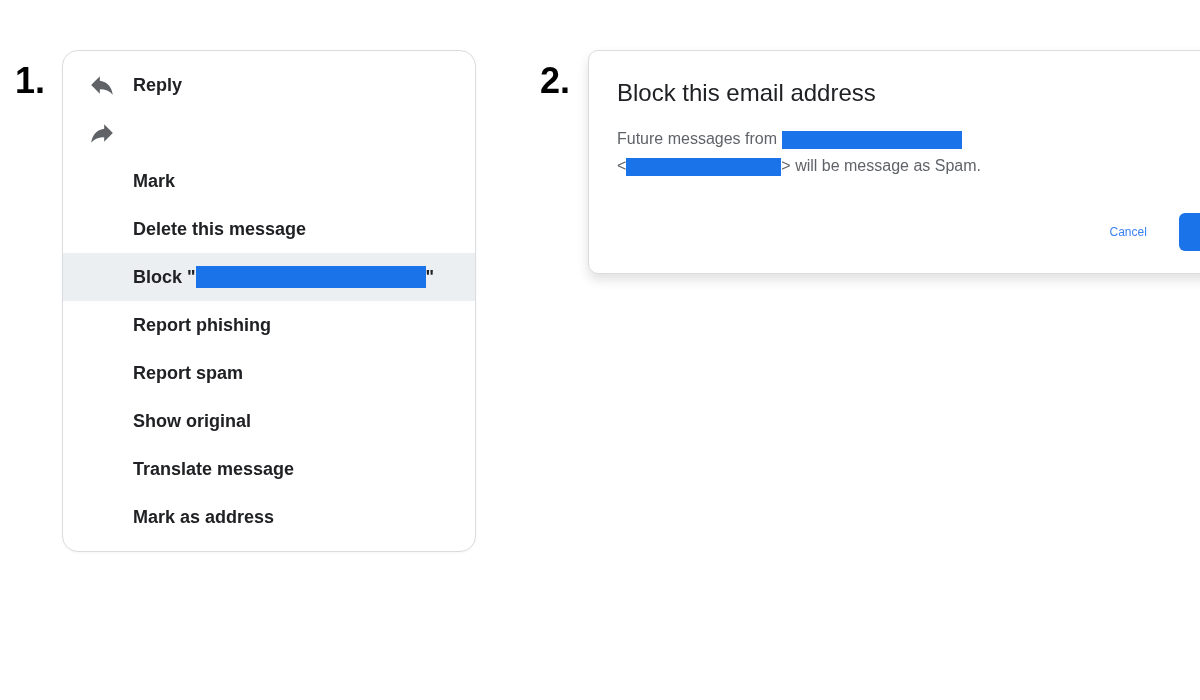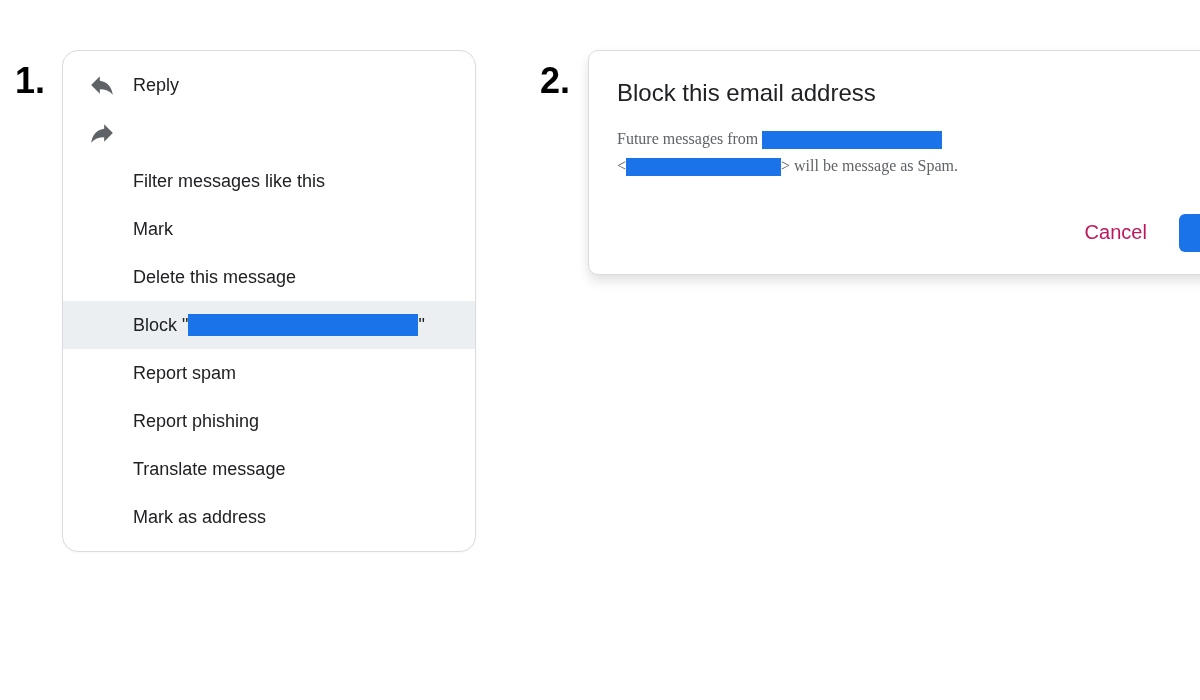--- a/index.html
+++ b/index.html
@@ -34,20 +34,21 @@
       overflow: hidden;
     }
     .menu-item {
       display: flex;
       align-items: center;
       height: 48px;
       padding: 0 20px 0 26px;
       font-size: 18px;
       color: #202124;
       cursor: pointer;
+      font-weight: bold;
     }
     .menu-item.selected { background: #eceff1; }
     .menu-icon {
       width: 44px;
       display: flex;
       align-items: center;
       justify-content: flex-start;
       color: #5f6368;
     }
     .menu-icon svg { width: 26px; height: 26px; fill: #5f6368; }
@@ -88,40 +89,40 @@
       cursor: pointer;
       color: #5f6368;
     }
     .dialog-close svg { width: 22px; height: 22px; stroke: #5f6368; stroke-width: 1.6; }
     .dialog-body {
       margin-top: 18px;
       font-size: 16px;
       color: #5f6368;
       line-height: 1.7;
     }
-    .dialog-body .seg { white-space: nowrap; font-family: Liberation Serif, serif; }
+    .dialog-body .seg { white-space: nowrap; }
     .redact-inline {
       display: inline-block;
       background: #1a73e8;
       vertical-align: middle;
     }
     .redact-name { width: 180px; height: 18px; }
     .redact-email { width: 155px; height: 18px; }
     .dialog-actions {
       margin-top: 34px;
       display: flex;
       justify-content: flex-end;
       gap: 22px;
       align-items: center;
     }
     .btn-text {
       background: none;
       border: none;
-      font-size: 20px;
-      color: #be185d;
+      font-size: 12px;
+      color: #3b82f6;
       cursor: pointer;
       padding: 8px 10px;
     }
     .btn-primary {
       background: #1a73e8;
       border: none;
       color: #fff;
       font-size: 16px;
       padding: 10px 26px;
       border-radius: 6px;
@@ -148,26 +149,20 @@
   </div>
 
   <div class="menu-item">
     <span class="menu-icon">
       <svg viewBox="0 0 24 24">
           <path d="M14 8V4l8 8-8 8v-4c-5 0-9 1.5-12 5 1-6 4-12 12-13z"></path>
         </svg>
     </span>
   </div>
 
-  <div class="menu-item">
-    <span class="menu-spacer"></span>
-    <span class="menu-label">
-        <span class="menu-label-text">Filter messages like this</span>
-      </span>
-  </div>
 
   <div class="menu-item">
     <span class="menu-spacer"></span>
     <span class="menu-label">
         <span class="menu-label-text">Mark</span>
       </span>
   </div>
 
   <div class="menu-item">
     <span class="menu-spacer"></span>
@@ -181,31 +176,37 @@
     <span class="menu-label">
       <span class="menu-label-text">Block "</span>
       <span class="redact-bar"></span>
       <span class="menu-label-text">"</span>
     </span>
   </div>
 
   <div class="menu-item">
     <span class="menu-spacer"></span>
     <span class="menu-label">
+        <span class="menu-label-text">Report phishing</span>
+      </span>
+  </div>
+
+  <div class="menu-item">
+    <span class="menu-spacer"></span>
+    <span class="menu-label">
         <span class="menu-label-text">Report spam</span>
       </span>
   </div>
 
   <div class="menu-item">
     <span class="menu-spacer"></span>
     <span class="menu-label">
-        <span class="menu-label-text">Report phishing</span>
-      </span>
-  </div>
-
+        <span class="menu-label-text">Show original</span>
+      </span>
+  </div>
 
   <div class="menu-item">
     <span class="menu-spacer"></span>
     <span class="menu-label">
         <span class="menu-label-text">Translate message</span>
       </span>
   </div>
 
 
   <div class="menu-item">

